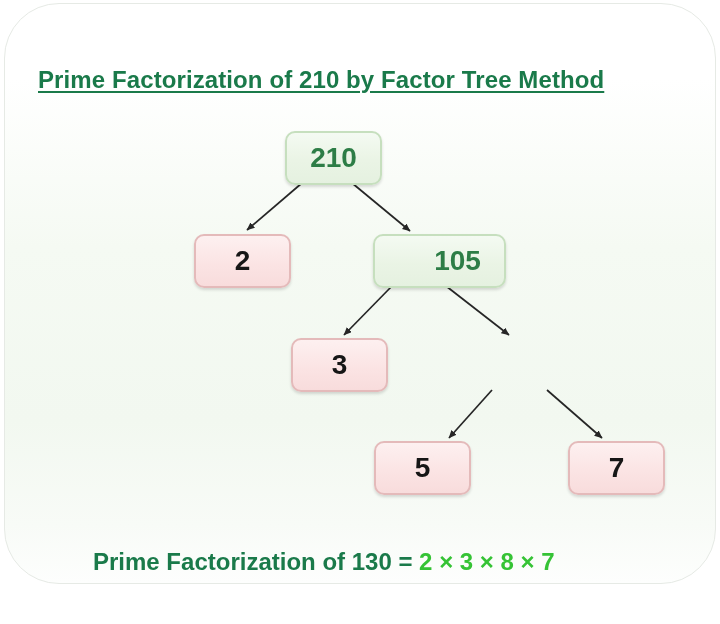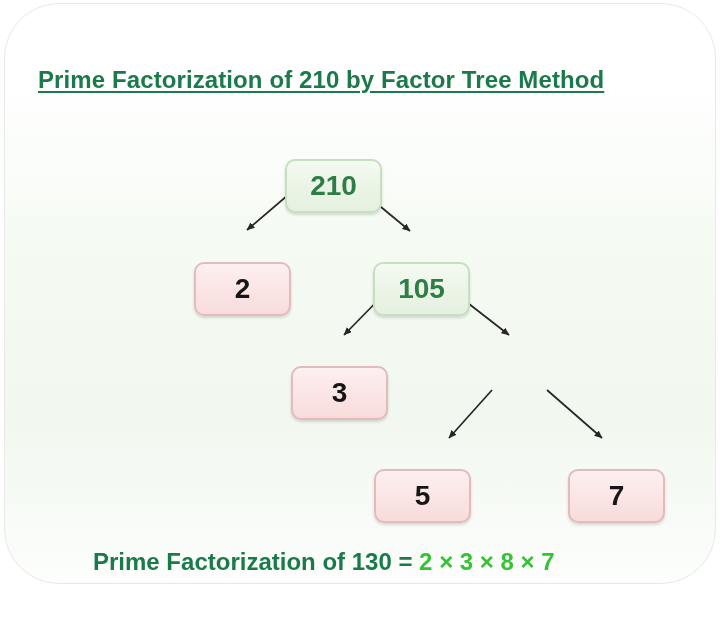--- a/index.html
+++ b/index.html
@@ -45,35 +45,34 @@
     position: absolute;
     width: 93px;
     height: 50px;
     border-radius: 10px;
     display: flex;
     align-items: center;
     justify-content: center;
     font-size: 28px;
     font-weight: bold;
     box-shadow: 0 2px 3px rgba(0,0,0,0.14);
-    margin-top: 28px;
   }
   .node.composite {
     background: linear-gradient(180deg, #f4faf2 0%, #eaf4e5 55%, #e5f1e0 100%);
     border: 2px solid var(--composite-border, #c6dfbe);
     color: var(--composite-text, #2d7d46);
   }
   .node.prime {
     background: linear-gradient(180deg, #fdf0f0 0%, #fbe4e4 55%, #f8dcdc 100%);
     border: 2px solid var(--prime-border, #e4baba);
     color: var(--prime-text, #161616);
   }
   .node-210 { left: 285px; top: 131px; }
   .node-2   { left: 194px; top: 234px; }
-  .node-105 { left: 373px; top: 234px; }
+  .node-105 { left: 373px; top: 234px; padding-left: 36px; }
   .node-3   { left: 291px; top: 338px; }
   .node-35  { left: 473px; top: 338px; }
   .node-5   { left: 374px; top: 441px; }
   .node-7   { left: 568px; top: 441px; }
   .result {
     position: absolute;
     left: 93px;
     top: 548px;
     font-size: 24px;
     font-weight: bold;

